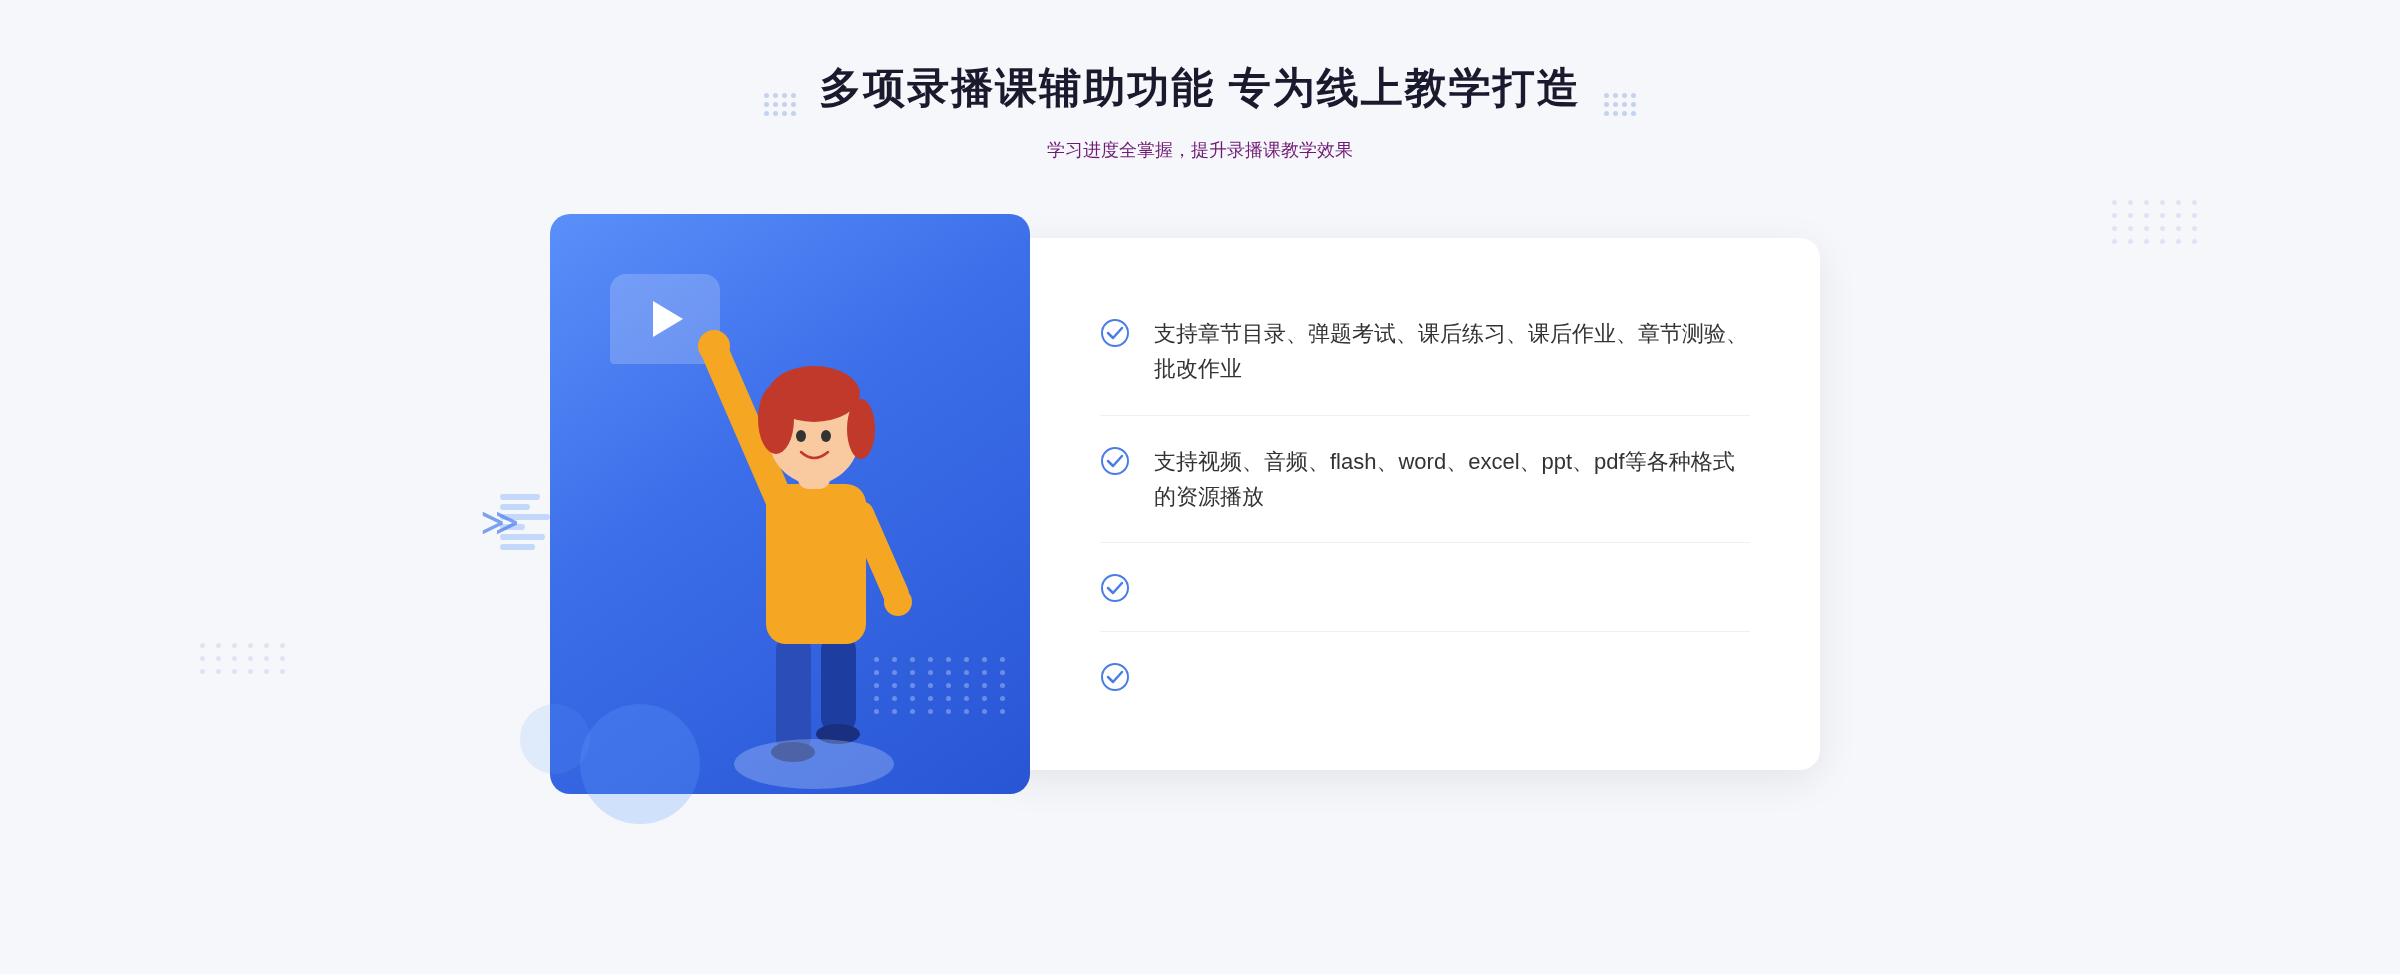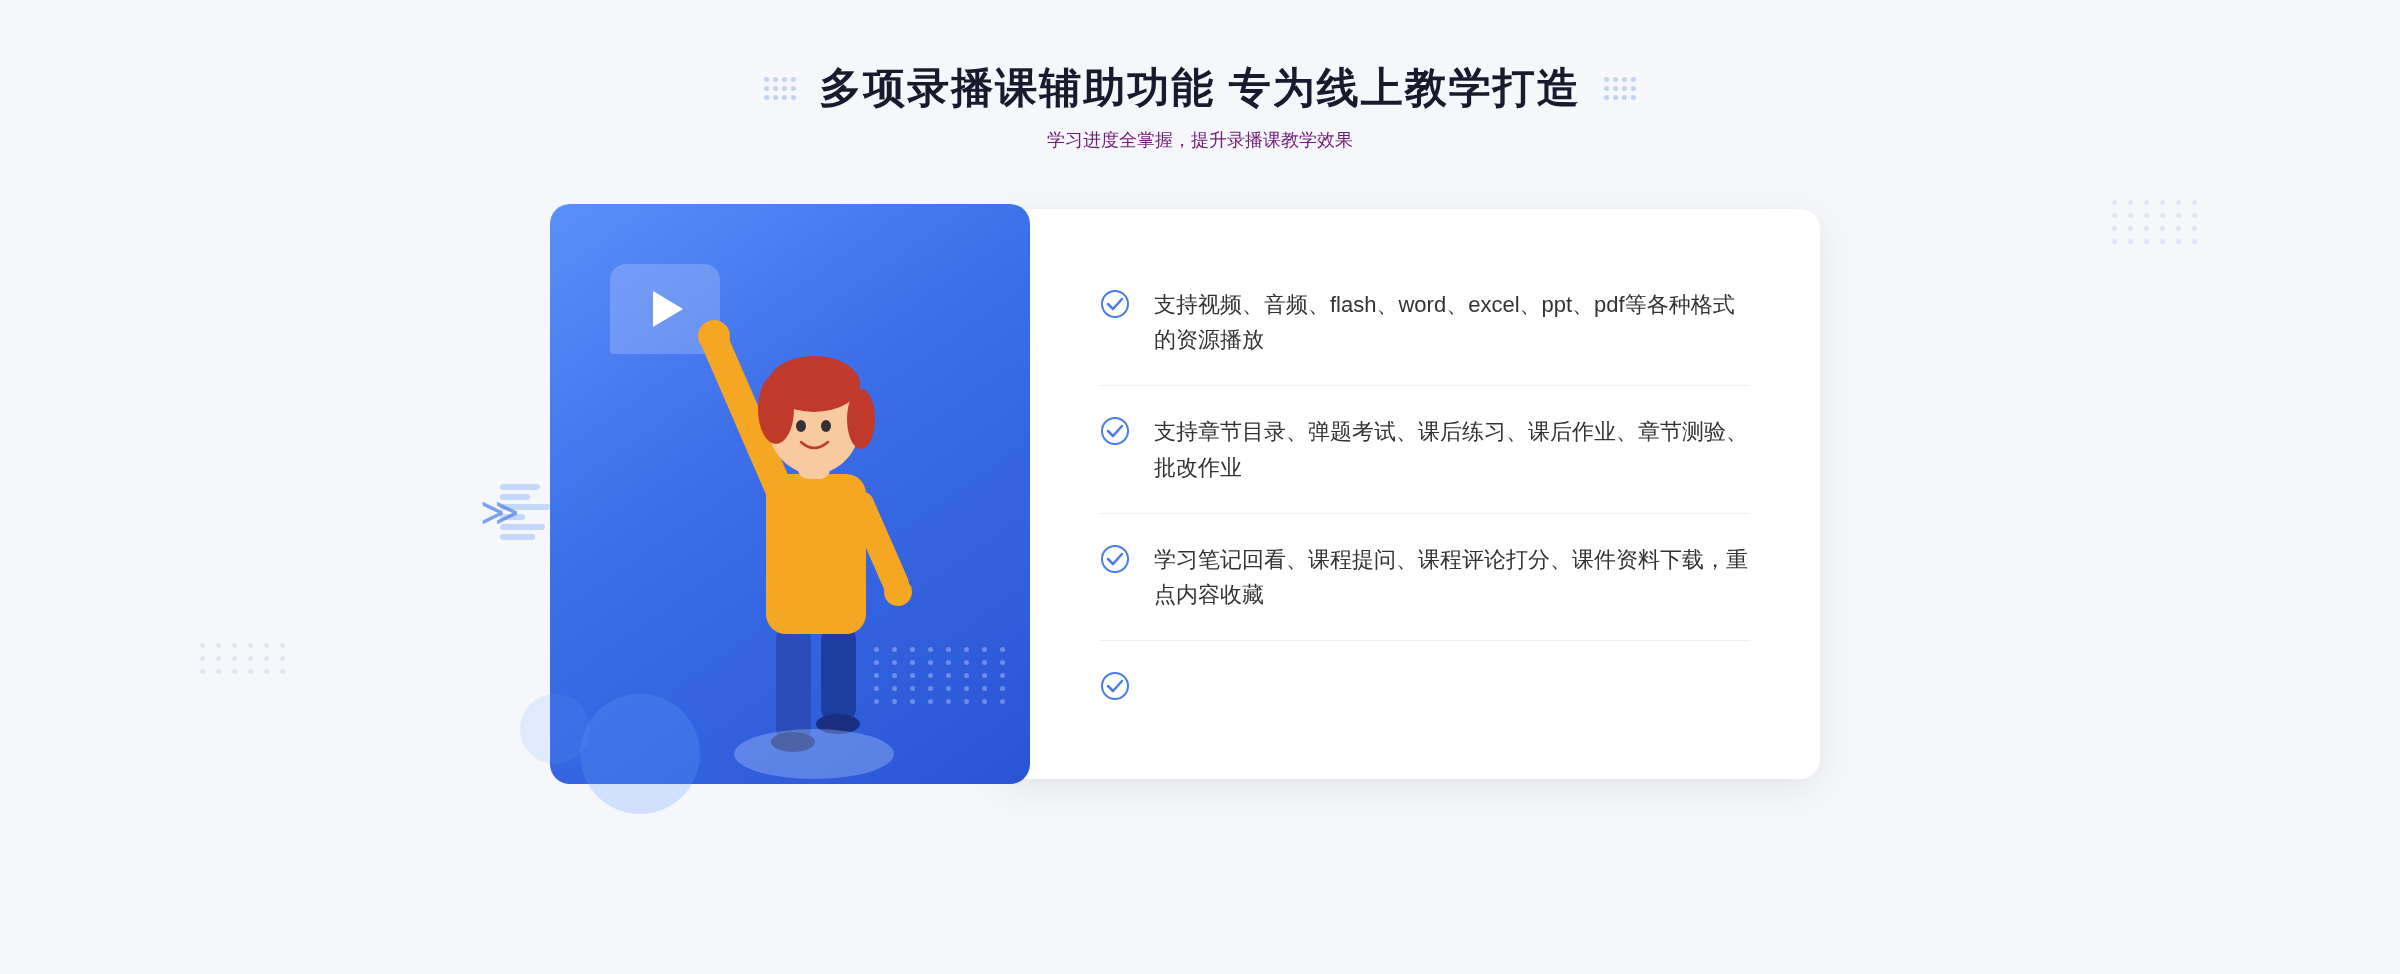--- a/index.html
+++ b/index.html
@@ -275,21 +275,21 @@
         <div class="bg-dot"></div>
         <div class="bg-dot"></div>
         <div class="bg-dot"></div>
         <div class="bg-dot"></div>
         <div class="bg-dot"></div>
     </div>
   </div>
 
   <div class="header">
 
-    <div style="display:flex; align-items:center; justify-content:center; gap:23px; margin-bottom:12px;">
+    <div style="display:flex; align-items:flex-end; justify-content:center; gap:23px; margin-bottom:22px;">
       <div style="display:grid;grid-template-columns:repeat(4,5px);gap:4px;">
         <div class="mini-dot"></div>
           <div class="mini-dot"></div>
           <div class="mini-dot"></div>
           <div class="mini-dot"></div>
         <div class="mini-dot"></div>
           <div class="mini-dot"></div>
           <div class="mini-dot"></div>
           <div class="mini-dot"></div>
         <div class="mini-dot"></div>
@@ -418,37 +418,36 @@
 
     </div>
 
     <div class="features-card">
 
       <div class="feature-item">
         <svg class="check-icon" viewBox="0 0 30 30" xmlns="http://www.w3.org/2000/svg">
           <circle cx="15" cy="15" r="13" fill="none" stroke="#4a7de8" stroke-width="2"></circle>
           <polyline points="8,15 13,20 22,10" fill="none" stroke="#4a7de8" stroke-width="2.5" stroke-linecap="round" stroke-linejoin="round"></polyline>
         </svg>
-        <span class="feature-text">支持视频、音频、flash、word、excel、ppt、pdf等各种格式的资源播放</span>
+        <span class="feature-text">支持章节目录、弹题考试、课后练习、课后作业、章节测验、批改作业</span>
       </div>
 
       <div class="feature-item">
         <svg class="check-icon" viewBox="0 0 30 30" xmlns="http://www.w3.org/2000/svg">
           <circle cx="15" cy="15" r="13" fill="none" stroke="#4a7de8" stroke-width="2"></circle>
           <polyline points="8,15 13,20 22,10" fill="none" stroke="#4a7de8" stroke-width="2.5" stroke-linecap="round" stroke-linejoin="round"></polyline>
         </svg>
-        <span class="feature-text">支持章节目录、弹题考试、课后练习、课后作业、章节测验、批改作业</span>
+        <span class="feature-text">支持视频、音频、flash、word、excel、ppt、pdf等各种格式的资源播放</span>
       </div>
 
       <div class="feature-item">
         <svg class="check-icon" viewBox="0 0 30 30" xmlns="http://www.w3.org/2000/svg">
           <circle cx="15" cy="15" r="13" fill="none" stroke="#4a7de8" stroke-width="2"></circle>
           <polyline points="8,15 13,20 22,10" fill="none" stroke="#4a7de8" stroke-width="2.5" stroke-linecap="round" stroke-linejoin="round"></polyline>
         </svg>
-        <span class="feature-text">学习笔记回看、课程提问、课程评论打分、课件资料下载，重点内容收藏</span>
       </div>
 
       <div class="feature-item">
         <svg class="check-icon" viewBox="0 0 30 30" xmlns="http://www.w3.org/2000/svg">
           <circle cx="15" cy="15" r="13" fill="none" stroke="#4a7de8" stroke-width="2"></circle>
           <polyline points="8,15 13,20 22,10" fill="none" stroke="#4a7de8" stroke-width="2.5" stroke-linecap="round" stroke-linejoin="round"></polyline>
         </svg>
       </div>
 
     </div>

